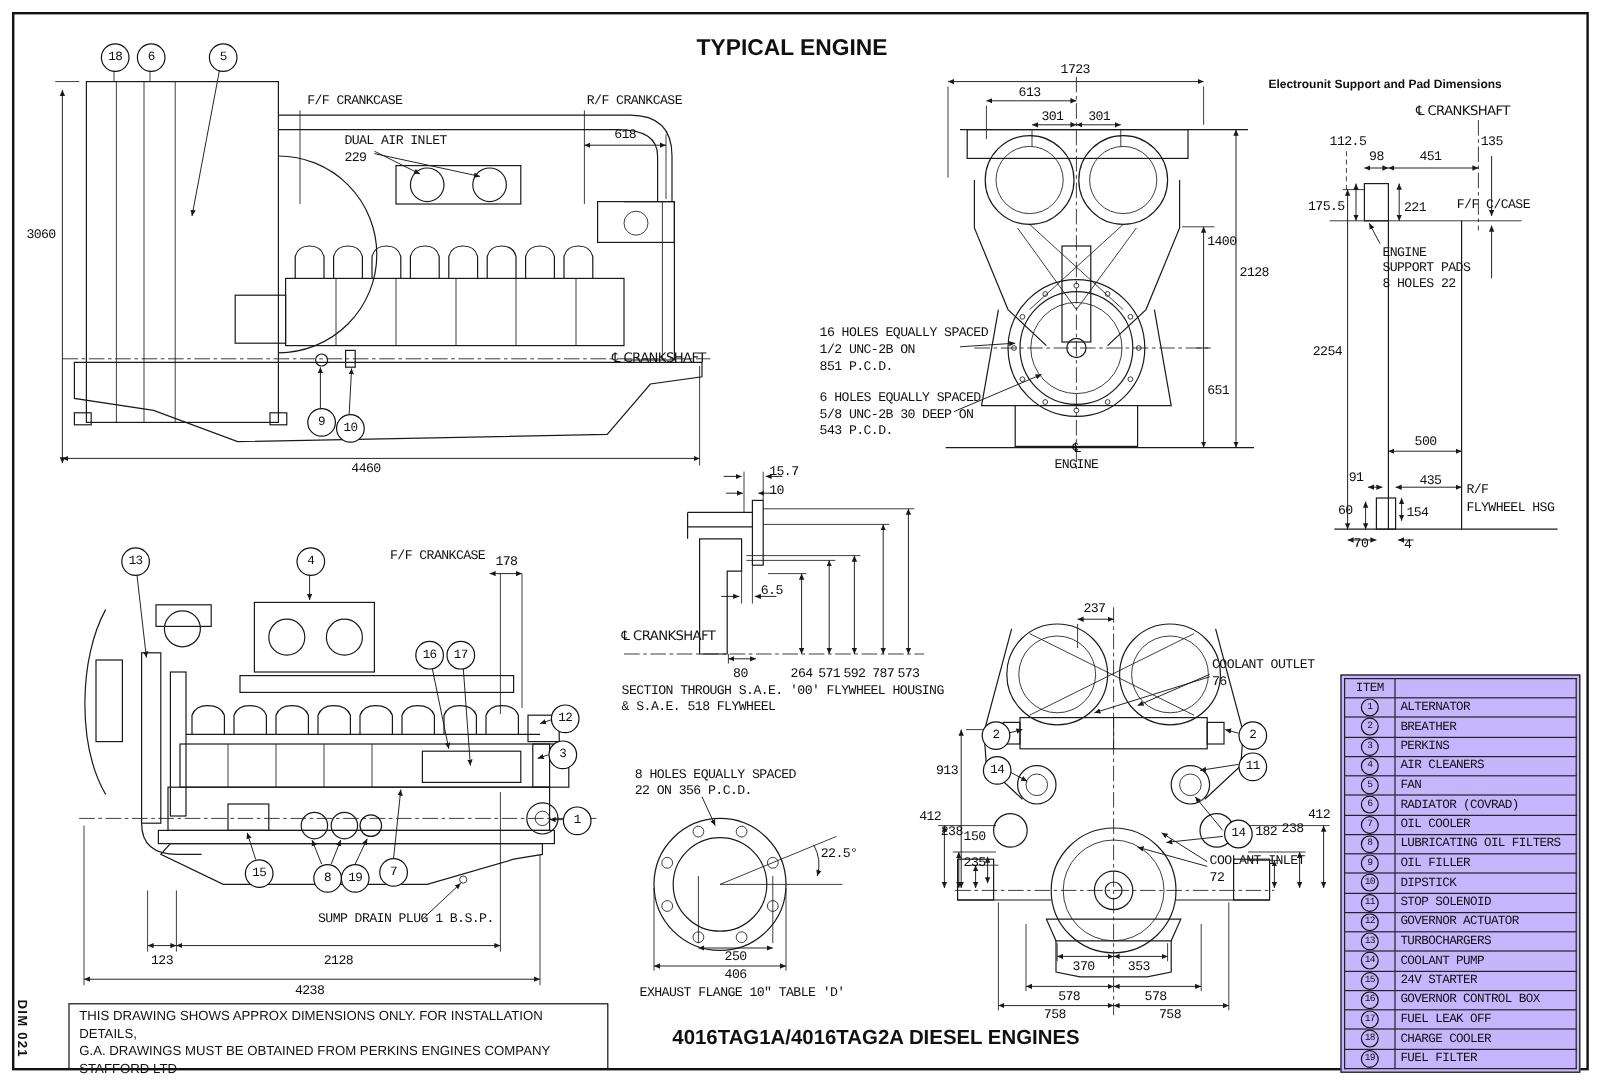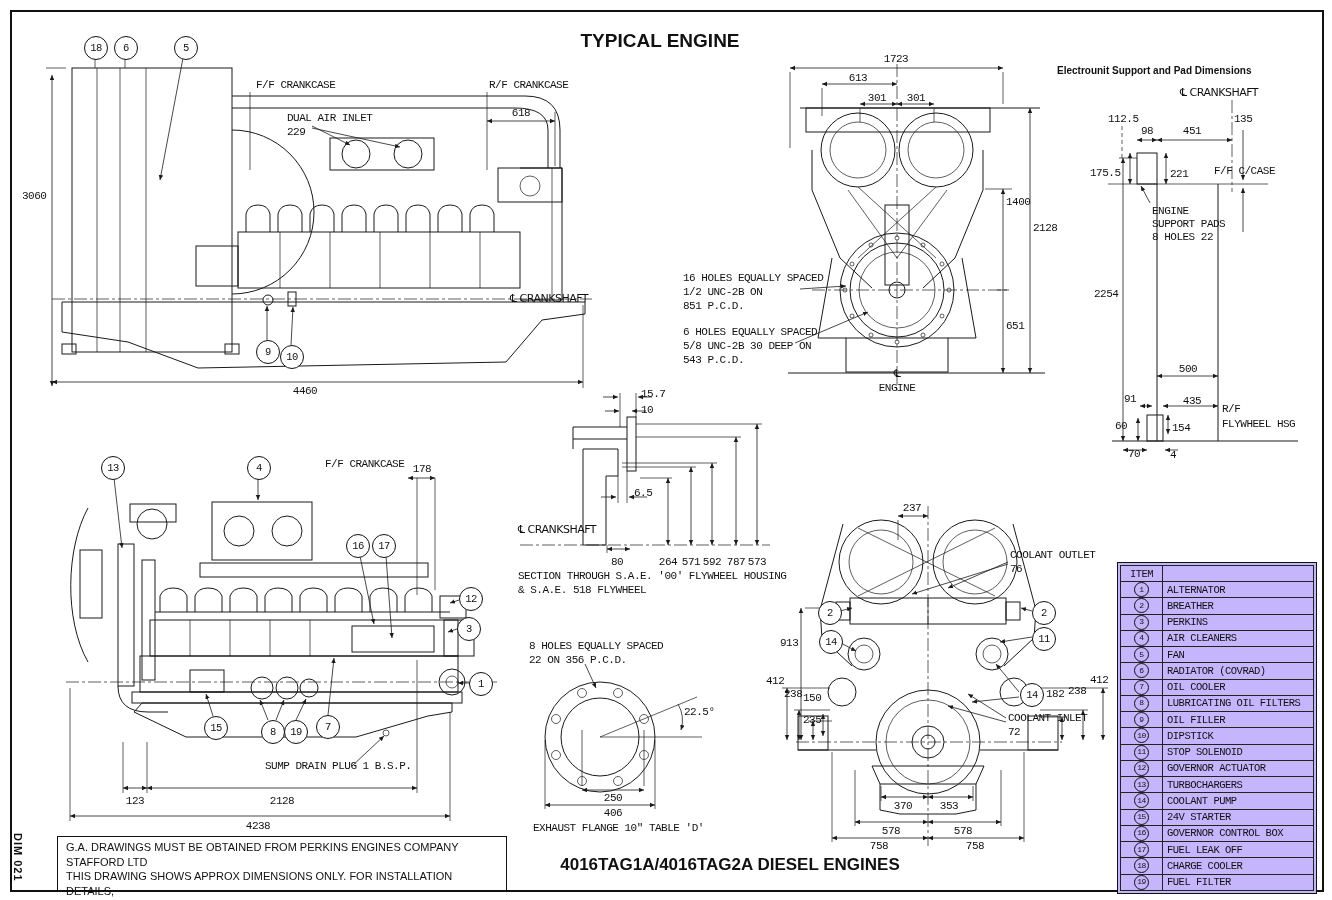--- a/index.html
+++ b/index.html
@@ -570,19 +570,19 @@
           </tr>
       <tr>
             <td class="c1"><span class="circ">19</span></td>
             <td>FUEL FILTER</td>
           </tr>
     </tbody>
       </table>
   </div>
 
   <div id="note-box">
+    <div>THIS DRAWING SHOWS APPROX DIMENSIONS ONLY. FOR INSTALLATION DETAILS,</div>
     <div>G.A. DRAWINGS MUST BE OBTAINED FROM PERKINS ENGINES COMPANY STAFFORD LTD</div>
-    <div>THIS DRAWING SHOWS APPROX DIMENSIONS ONLY. FOR INSTALLATION DETAILS,</div>
     <div>A 52°C AIR AMBIENT RADIATOR CAN BE SUPPLIED AS AN OPTION.</div>
   </div>
   <div id="footer-title" class="sans-b">4016TAG1A/4016TAG2A DIESEL ENGINES</div>
   <div id="doc-code" class="sans-b">DIM 021</div>
 </div>
 
 </body></html>

